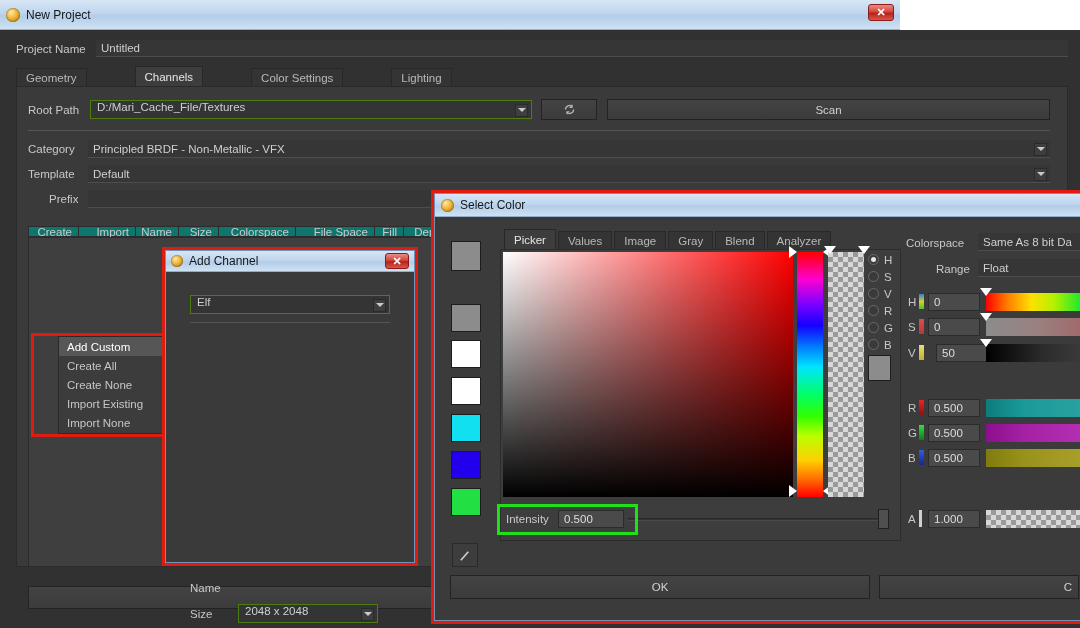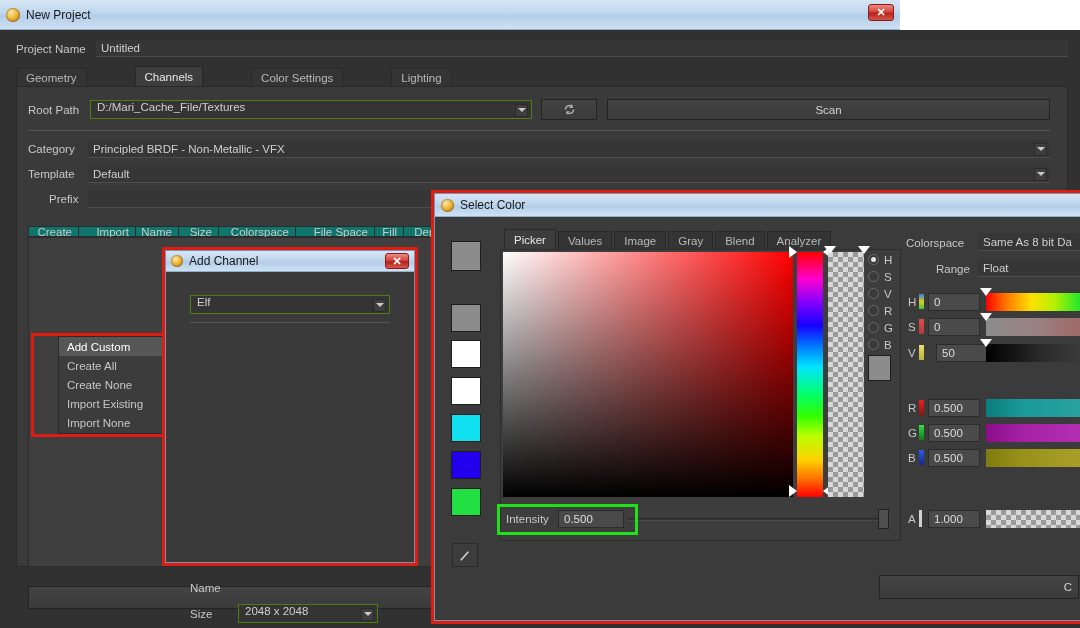--- a/index.html
+++ b/index.html
@@ -476,19 +476,22 @@
   <div class="slider-knob" style="left:878px;top:509px;width:11px;height:20px;"></div>
   <div class="hl-green" style="left:497px;top:504px;width:141px;height:31px;"></div>
 
   <div class="lbl" style="position:absolute;left:908px;top:513px;">A</div>
   <div style="position:absolute;left:919px;top:510px;width:3px;height:17px;background:#d0d0d0;"></div>
   <div class="numfield" style="position:absolute;left:928px;top:510px;width:52px;height:18px;">
     <span>1.000</span>
   </div>
   <div class="checker" style="position:absolute;left:986px;top:510px;width:94px;height:18px;"></div>
 
+  <div class="btn" style="position:absolute;left:450px;top:575px;width:420px;height:24px;">
+    <span>OK</span>
+  </div>
   <div class="btn" style="position:absolute;left:879px;top:575px;width:200px;height:24px;justify-content:flex-end;padding-right:6px;">
     <span>C</span>
   </div>
 
   <div class="hl-red" style="left:431px;top:190px;width:652px;height:434px;"></div>
 
 </div>
 
 </body></html>

